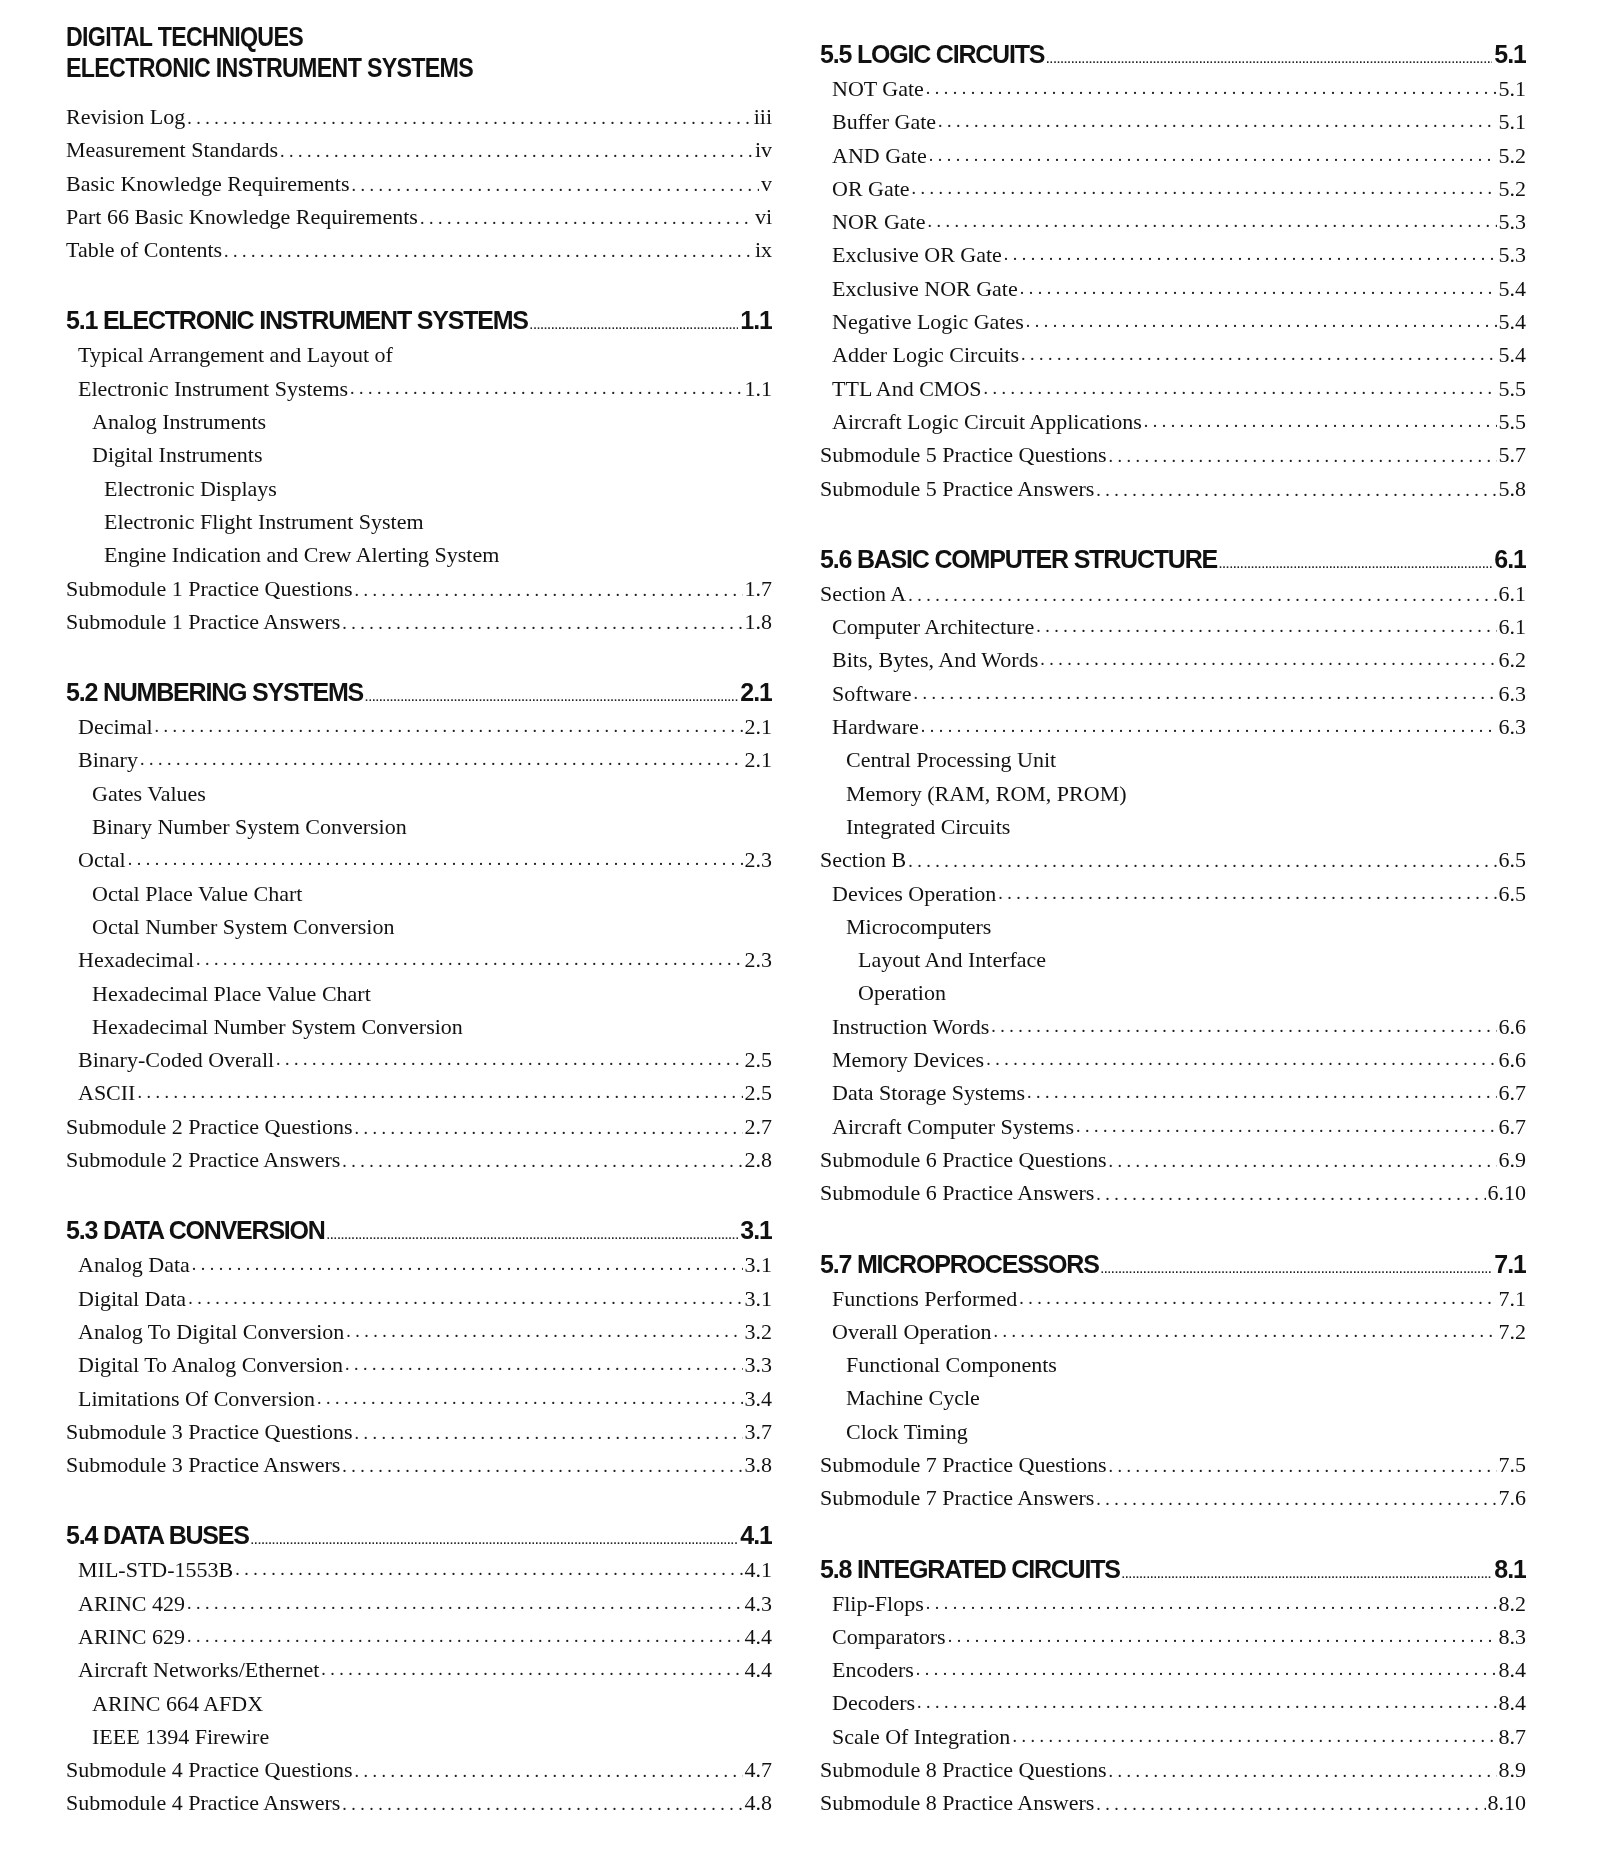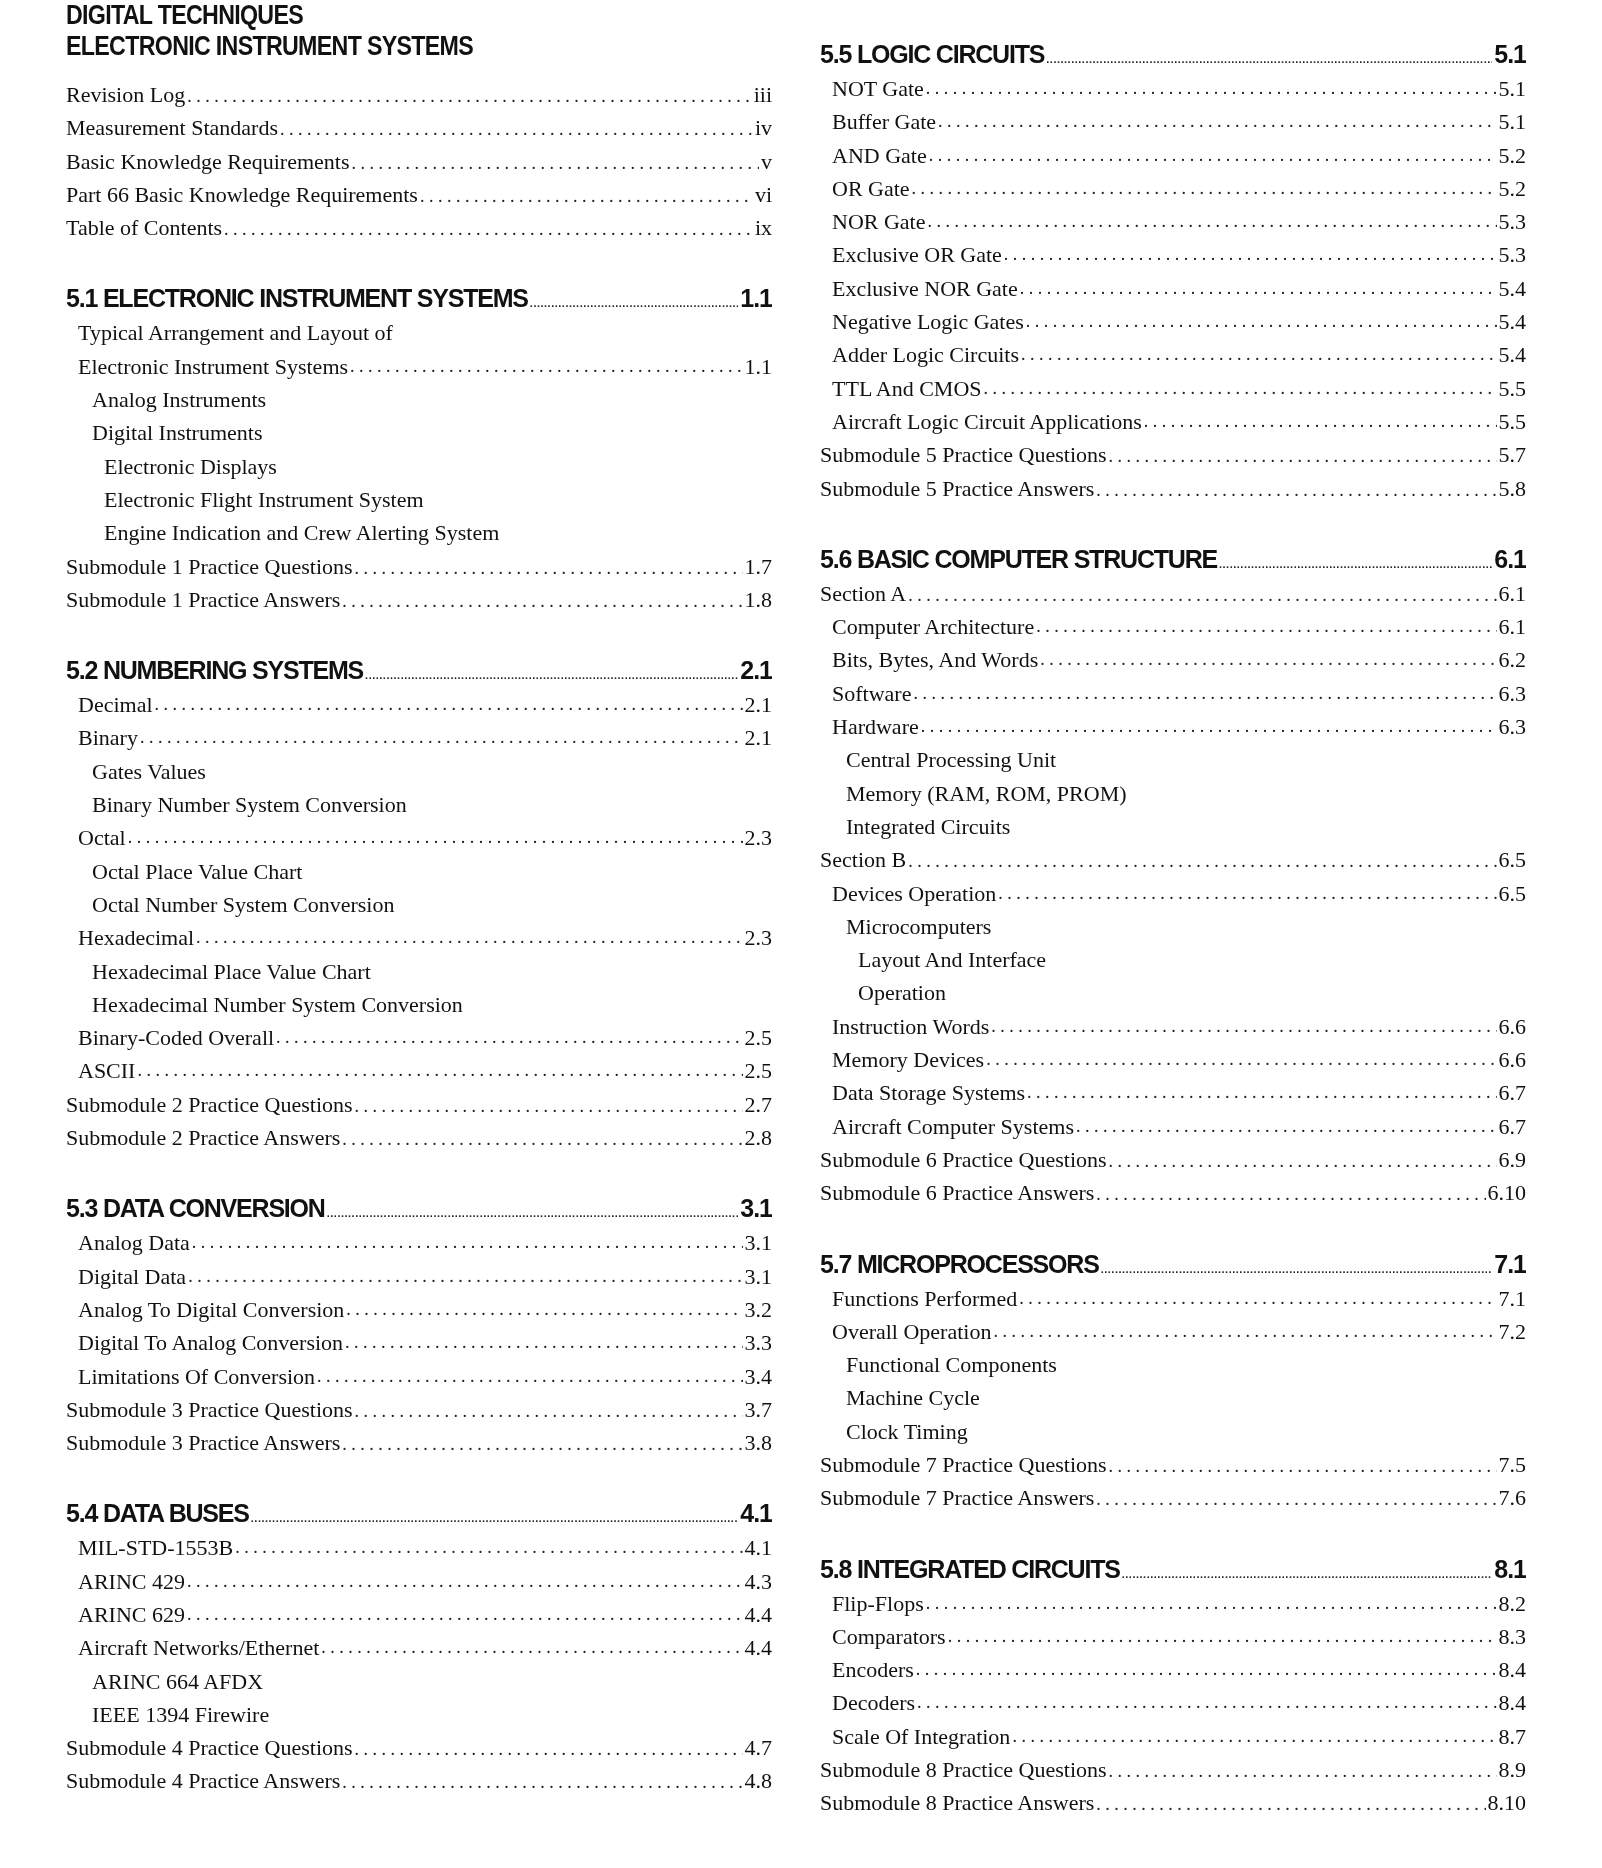--- a/index.html
+++ b/index.html
@@ -14,21 +14,21 @@
   .doc-title {
     font-family: "Liberation Sans", sans-serif;
     font-weight: bold;
     font-size: 27px;
     line-height: 31px;
     letter-spacing: -0.8px;
     transform: scaleX(0.86);
     transform-origin: left center;
     white-space: nowrap;
   }
-  .title-block { }
+  .title-block { margin-top: 22px; }
 
   .section { margin-top: 0; }
   .section + .section { margin-top: 26px; }
 
   .row {
     display: flex; align-items: baseline;
     height: 33.3px; line-height: 33.3px;
     white-space: nowrap; overflow: hidden;
   }
   .row .label { flex: 0 0 auto; }

